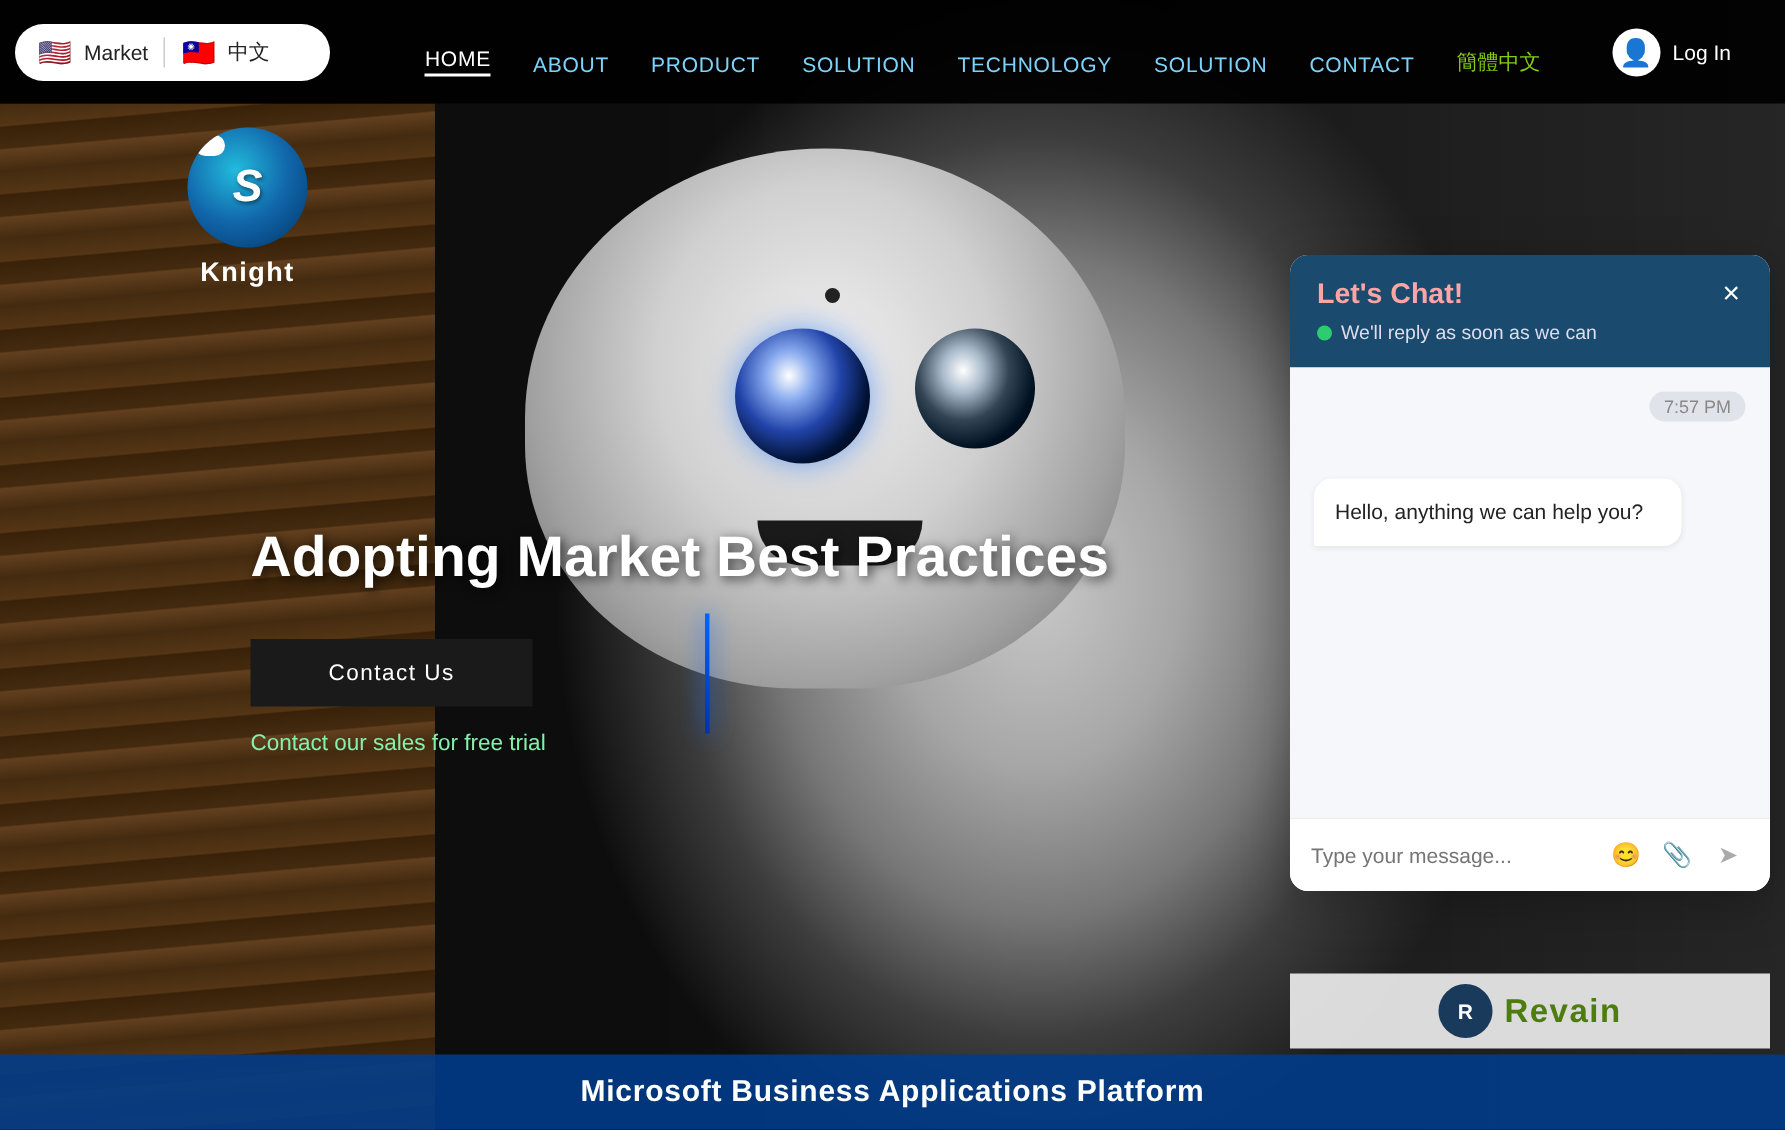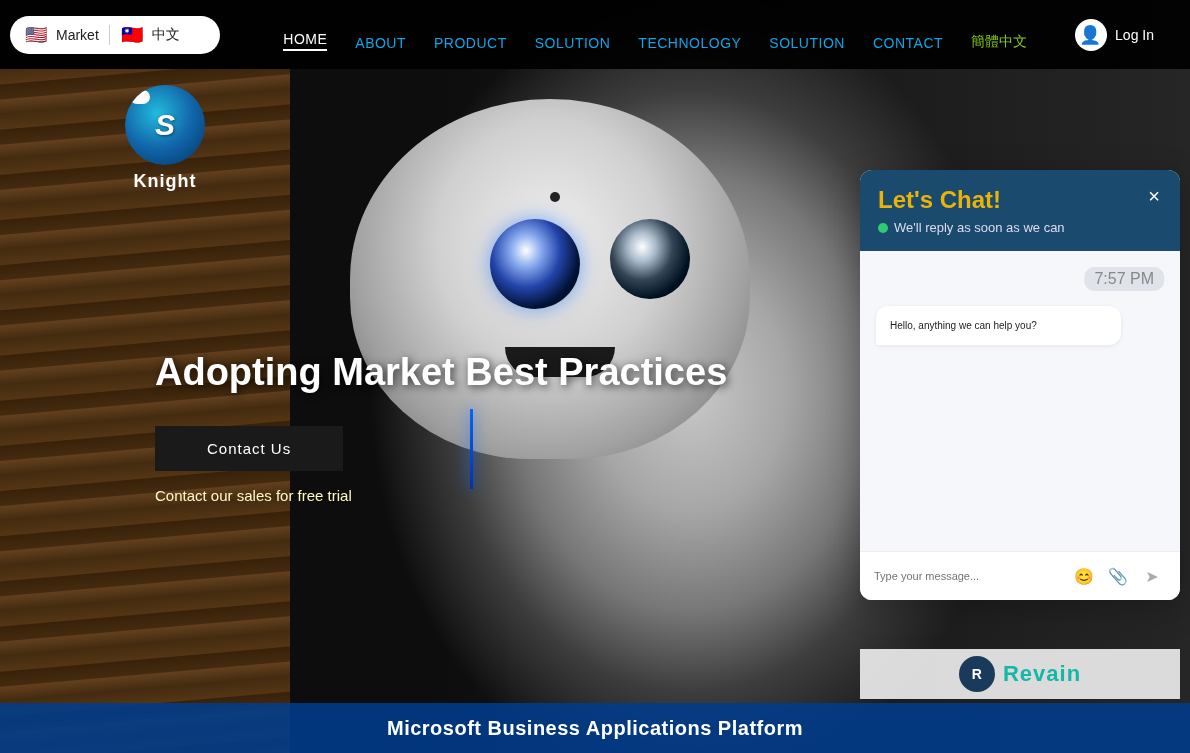--- a/index.html
+++ b/index.html
@@ -50,21 +50,21 @@
       background: #ccc;
     }
     .nav-links {
       display: flex;
       align-items: flex-end;
       gap: 28px;
       margin-left: auto;
       padding-right: 20px;
     }
     .nav-link {
-      color: #0ea5e9;
+      color: #7dd3fc;
       font-size: 14px;
       font-weight: 500;
       text-decoration: none;
       letter-spacing: 0.5px;
       cursor: pointer;
     }
     .nav-link.active {
       color: #fff;
       border-bottom: 2px solid #fff;
       padding-bottom: 2px;
@@ -231,21 +231,21 @@
       font-size: 18px;
       font-weight: 600;
       margin-top: 6px;
       letter-spacing: 1px;
     }
 
     
     .hero-content {
       position: absolute;
       top: 350px;
-      left: 155px;
+      left: 167px;
       z-index: 10;
     }
     .hero-title {
       color: #fff;
       font-size: 38px;
       font-weight: 700;
       line-height: 1.2;
       text-shadow: 2px 2px 8px rgba(0,0,0,0.7);
       margin-bottom: 30px;
     }
@@ -256,21 +256,21 @@
       font-size: 15px;
       font-weight: 500;
       padding: 14px 52px;
       border: none;
       cursor: pointer;
       letter-spacing: 1px;
       margin-bottom: 16px;
     }
     .free-trial-link {
       display: block;
-      color: #fef9c3;
+      color: #86efac;
       font-size: 15px;
       font-weight: 500;
       cursor: pointer;
       text-decoration: none;
     }
 
     
     .bottom-banner {
       position: absolute;
       bottom: 0; left: 0; right: 0;
@@ -303,22 +303,22 @@
     }
     .chat-header {
       background: #1a4a6e;
       padding: 16px 18px;
       display: flex;
       align-items: flex-start;
       justify-content: space-between;
     }
     .chat-header-left {}
     .chat-header-title {
-      color: #eab308;
-      font-size: 24px;
+      color: #fca5a5;
+      font-size: 19px;
       font-weight: 700;
       margin-bottom: 6px;
     }
     .chat-status {
       display: flex;
       align-items: center;
       gap: 6px;
       text-align: right;
     }
     .status-dot {
@@ -342,53 +342,53 @@
       padding: 0 2px;
     }
     .chat-body {
       padding: 16px;
       min-height: 300px;
       background: #f5f7fa;
     }
     .chat-timestamp {
       text-align: center;
       color: #888;
-      font-size: 16px;
-      margin-bottom: 1px;
+      font-size: 12px;
+      margin-bottom: 24px;
       background: #e0e4ea;
       border-radius: 10px;
       padding: 3px 10px;
       display: inline-block;
       left: 50%;
       position: relative;
       transform: translateX(-50%);
     }
     .chat-message-bubble {
       background: #fff;
       border-radius: 12px 12px 12px 2px;
       padding: 12px 14px;
-      font-size: 10px;
+      font-size: 14px;
       color: #222;
       max-width: 85%;
       box-shadow: 0 1px 4px rgba(0,0,0,0.08);
       line-height: 1.5;
     }
     .chat-footer {
       padding: 10px 14px;
       background: #fff;
       border-top: 1px solid #eee;
       display: flex;
       align-items: center;
       gap: 8px;
     }
     .chat-input {
       flex: 1;
       border: none;
       outline: none;
-      font-size: 11px;
+      font-size: 14px;
       color: #ef4444;
       background: transparent;
     }
     .chat-send-area {
       display: flex;
       gap: 6px;
     }
     .chat-send-icon {
       width: 28px;
       height: 28px;
@@ -422,21 +422,21 @@
       display: flex;
       align-items: center;
       justify-content: center;
       color: #fff;
       font-size: 14px;
       font-weight: 900;
     }
     .revain-text {
       font-size: 22px;
       font-weight: 700;
-      color: #14b8a6;
+      color: #4d7c0f;
       letter-spacing: 1px;
     }
   </style>
 </head>
 <body>
 
 <div class="hero">
   <div class="wood-bg"></div>
   <div class="hero-robot-bg"></div>
 

